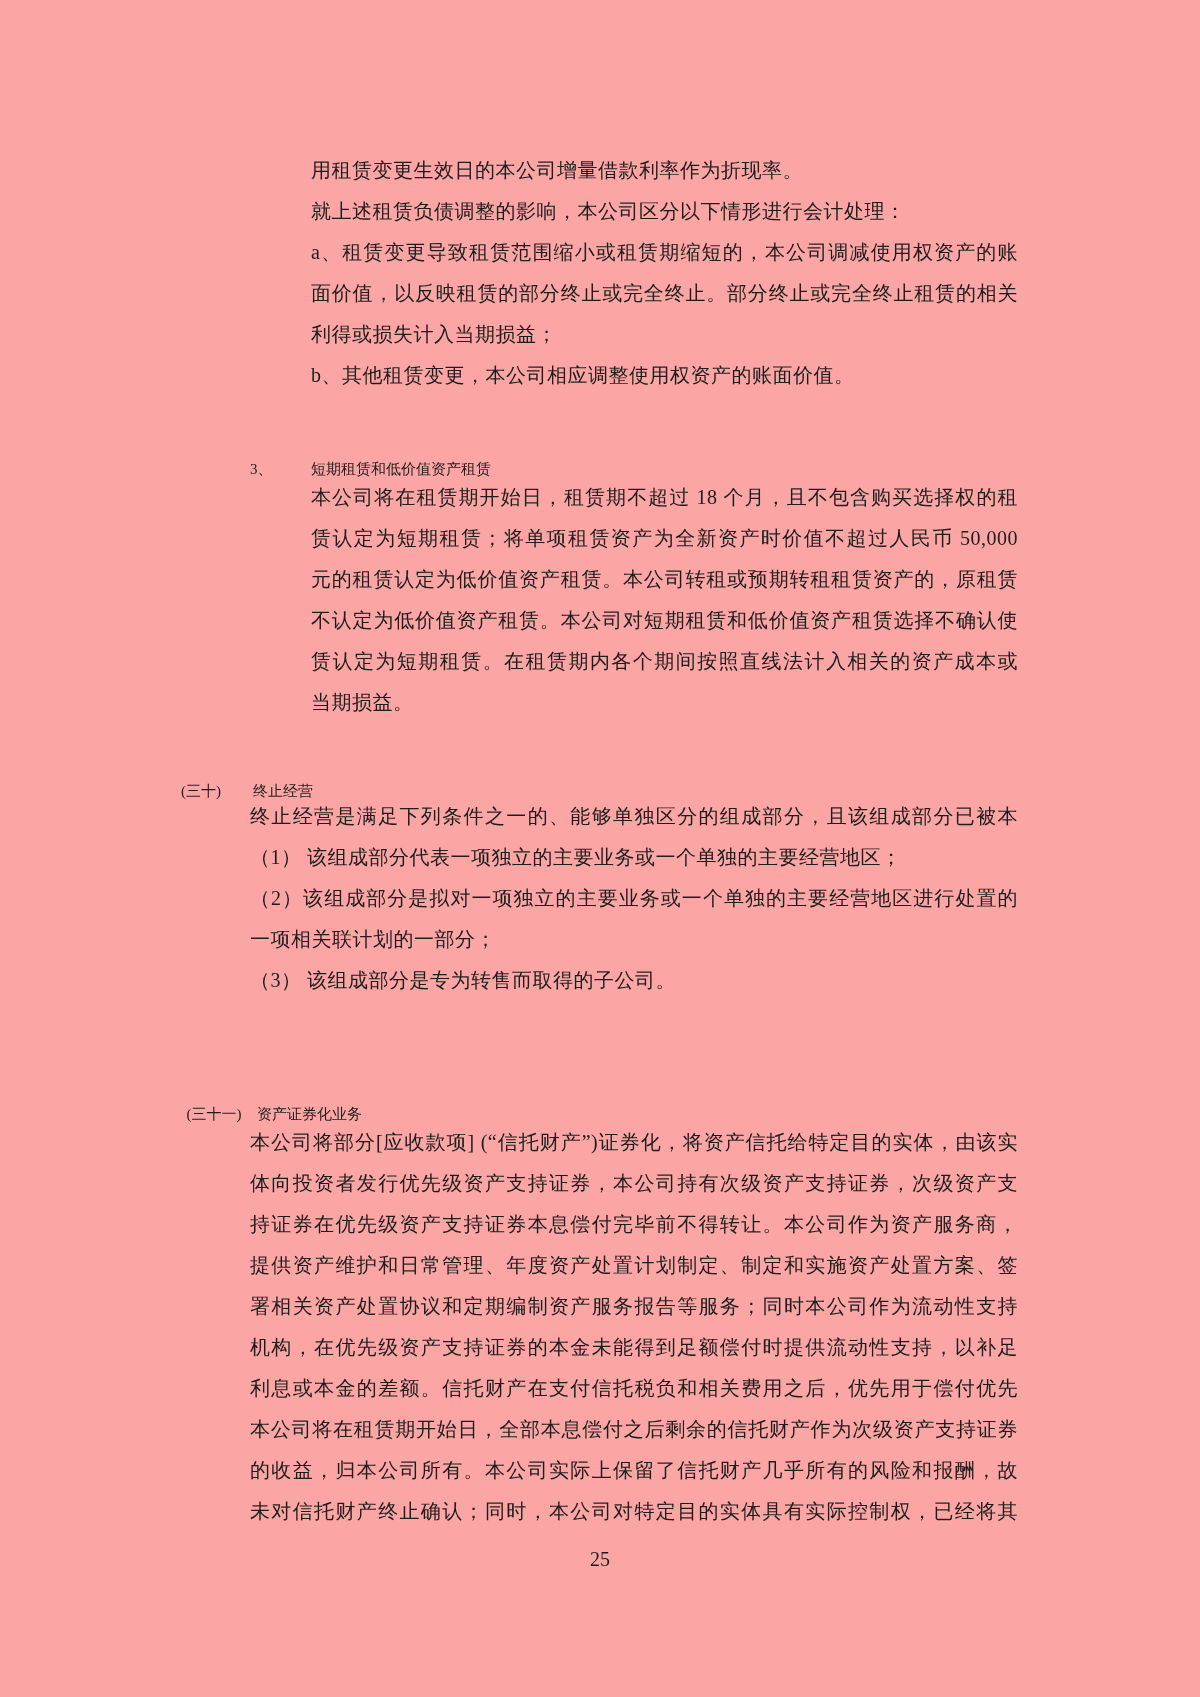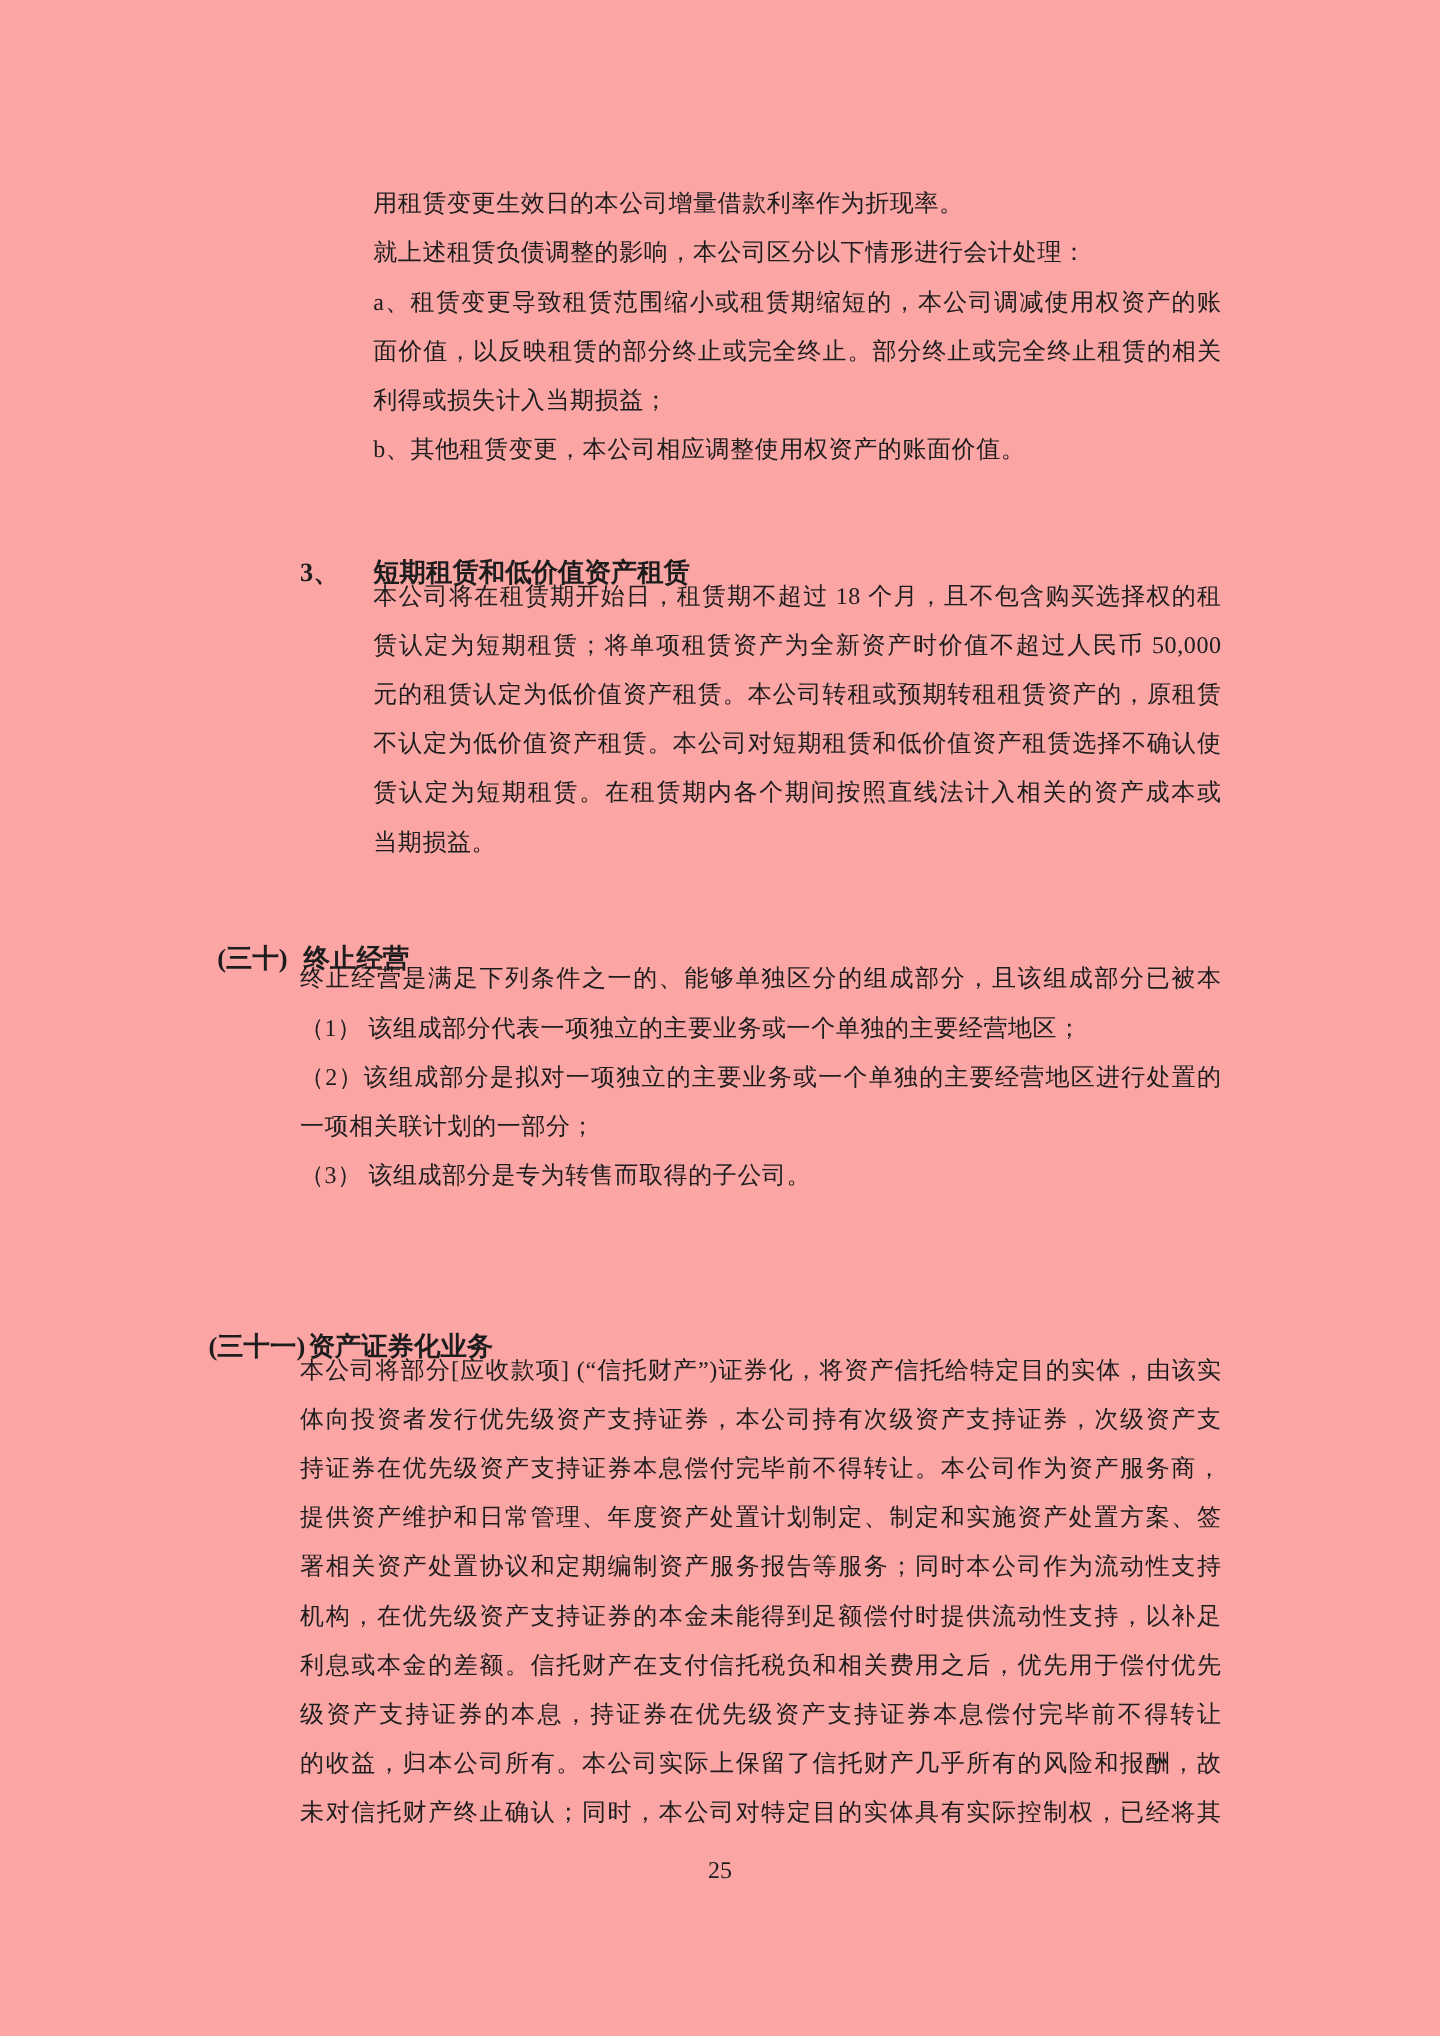--- a/index.html
+++ b/index.html
@@ -20,22 +20,22 @@
     height: 41px;
     letter-spacing: 0.5px;
     white-space: normal;
   }
   
   .f { text-align: justify; text-align-last: justify; text-justify: inter-ideograph; }
   
   .s { text-align: left; }
   .heading {
     position: absolute;
-    font-size: 22px;
-    font-weight: 700;
+    font-size: 15px;
+    font-weight: 400;
     line-height: 41px;
     white-space: nowrap;
   }
   .num { display: inline-block; vertical-align: top; }
   .num-sec3  { width: 61px; }
   .num-sec30 { width: 72px; }
   .num-sec31 { width: 86px; }
   #intro      { top: 150px;  left: 311px; width: 707px; }
   #sec3-head  { top: 434px;  left: 250px; }
   #sec3-body  { top: 477px;  left: 311px; width: 707px; }
@@ -94,20 +94,20 @@
     <span class="num num-sec31">(三十一)</span><span>资产证券化业务</span>
   </h3>
   <section class="block" id="sec31-body">
     <div class="ln f">本公司将部分[应收款项] (“信托财产”)证券化，将资产信托给特定目的实体，由该实</div>
     <div class="ln f">体向投资者发行优先级资产支持证券，本公司持有次级资产支持证券，次级资产支</div>
     <div class="ln f">持证券在优先级资产支持证券本息偿付完毕前不得转让。本公司作为资产服务商，</div>
     <div class="ln f">提供资产维护和日常管理、年度资产处置计划制定、制定和实施资产处置方案、签</div>
     <div class="ln f">署相关资产处置协议和定期编制资产服务报告等服务；同时本公司作为流动性支持</div>
     <div class="ln f">机构，在优先级资产支持证券的本金未能得到足额偿付时提供流动性支持，以补足</div>
     <div class="ln f">利息或本金的差额。信托财产在支付信托税负和相关费用之后，优先用于偿付优先</div>
-    <div class="ln f">级资产支持证券的本息，持证券在优先级资产支持证券本息偿付完毕前不得转让</div>
+    <div class="ln f">本公司将在租赁期开始日，全部本息偿付之后剩余的信托财产作为次级资产支持证券</div>
     <div class="ln f">的收益，归本公司所有。本公司实际上保留了信托财产几乎所有的风险和报酬，故</div>
     <div class="ln f">未对信托财产终止确认；同时，本公司对特定目的实体具有实际控制权，已经将其</div>
   </section>
 
   <div id="page-number">25</div>
 
 </div>
 
 </body></html>

